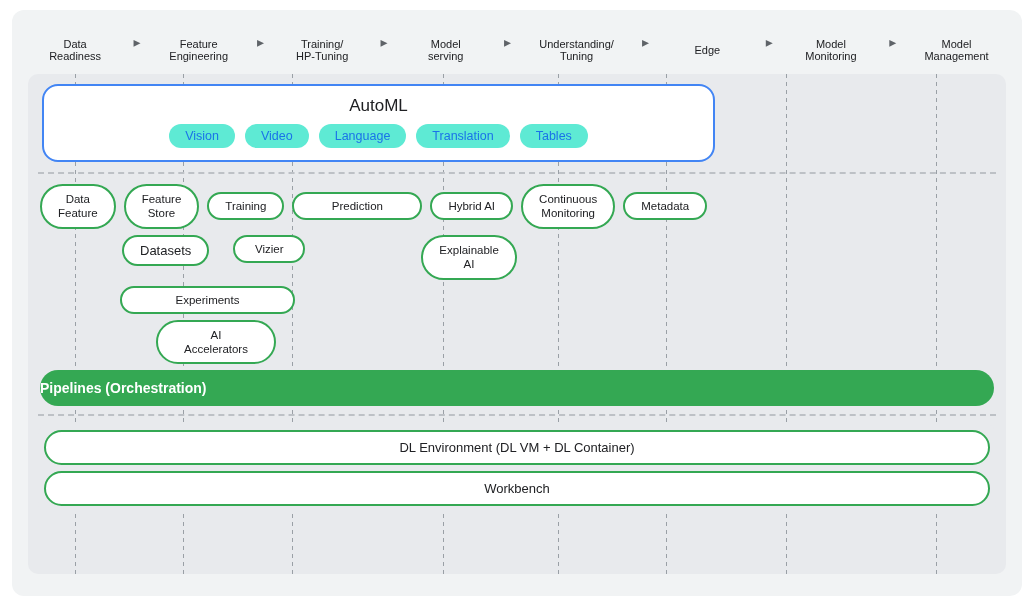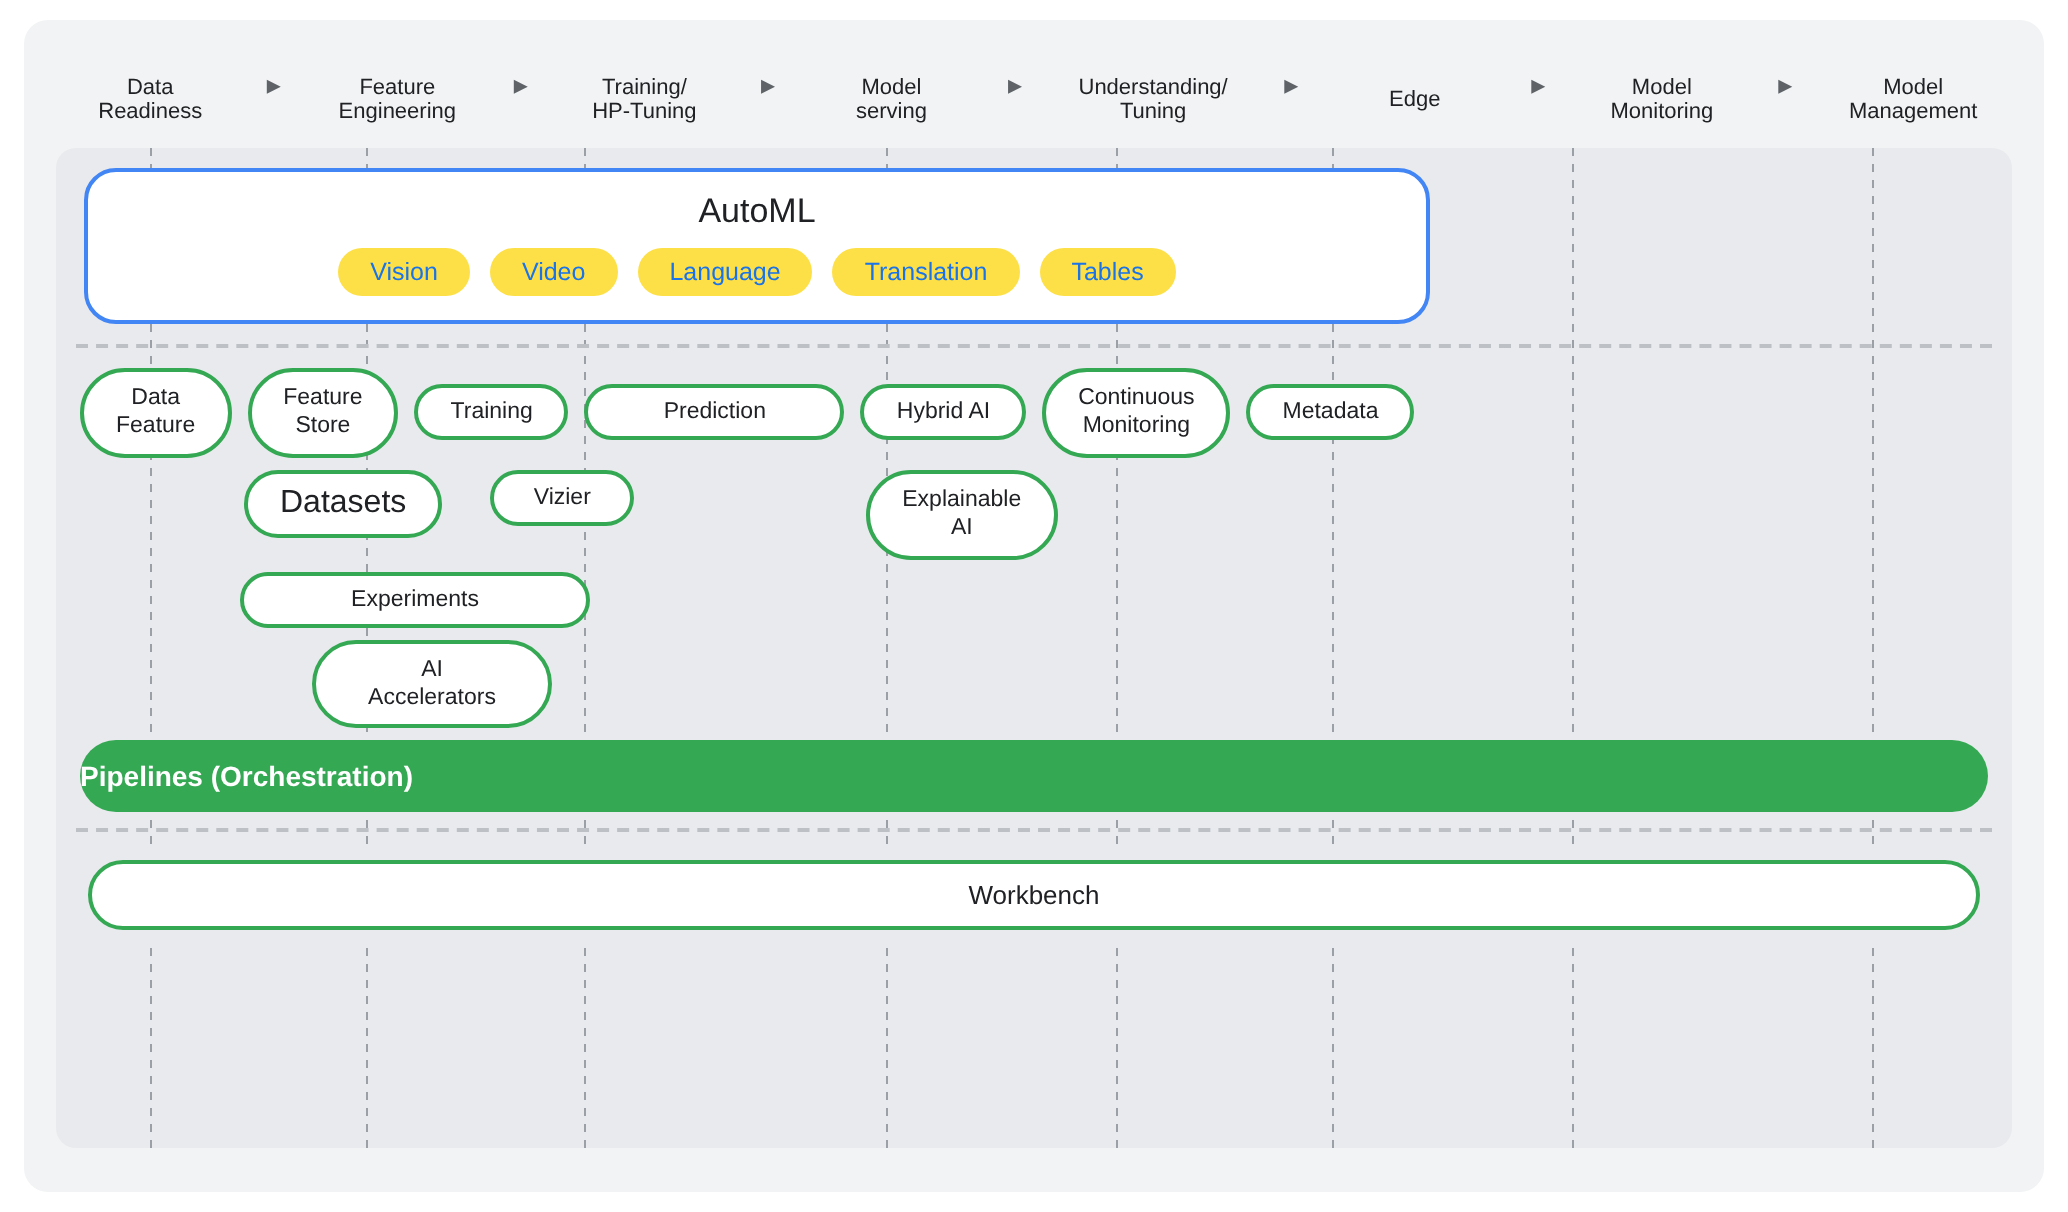--- a/index.html
+++ b/index.html
@@ -66,21 +66,21 @@
       color: #202124;
       margin-bottom: 8px;
       font-weight: 400;
     }
     .automl-chips {
       display: flex;
       gap: 10px;
       justify-content: center;
     }
     .automl-chip {
-      background: #fde047;
+      background: #5eead4;
       border-radius: 20px;
       padding: 5px 16px;
       font-size: 12.5px;
       color: #1a73e8;
     }
 
     
     .dashed-divider {
       border: none;
       border-top: 2px dashed #bdc1c6;
@@ -224,21 +224,21 @@
           <span>Continuous</span>
           <span>Monitoring</span>
         </div>
         <div class="pill" style="min-width:76px; font-size:11.5px;">
           <span>Metadata</span>
         </div>
       </div>
 
       <div style="display:flex; align-items:flex-start; gap:8px; flex-wrap:nowrap; margin-bottom:6px; padding-left:2px;">
         <div style="width:68px; display:flex; justify-content:center;"></div>
-        <div class="pill" style="min-width:80px; font-size:16px; margin-left:4px;">
+        <div class="pill" style="min-width:80px; font-size:13px; margin-left:4px;">
           <span>Datasets</span>
         </div>
         <div class="pill" style="min-width:72px; font-size:11.5px; margin-left:16px;">
           <span>Vizier</span>
         </div>
         <div style="width:80px;"></div>
         <div class="pill double-line" style="min-width:90px; font-size:11.5px; margin-left:20px;">
           <span>Explainable</span>
           <span>AI</span>
         </div>
@@ -262,20 +262,23 @@
     </div>
 
     <div class="pipelines-bar" style="position:relative; z-index:3; margin: 4px 2px 0 2px;">
       <span>Pipelines (Orchestration)</span>
     </div>
 
     <hr class="dashed-divider" style="margin: 8px 0; position:relative; z-index:3;">
 
     <div style="position:relative; z-index:3;">
       <div style="background:#e8eaed; border-radius:10px; padding:6px 6px;">
+        <div class="bottom-pill" style="margin-bottom:6px;">
+          <span>DL Environment (DL VM + DL Container)</span>
+        </div>
         <div class="bottom-pill">
           <span>Workbench</span>
         </div>
       </div>
     </div>
 
   </div>
 </div>
 
 </body></html>

